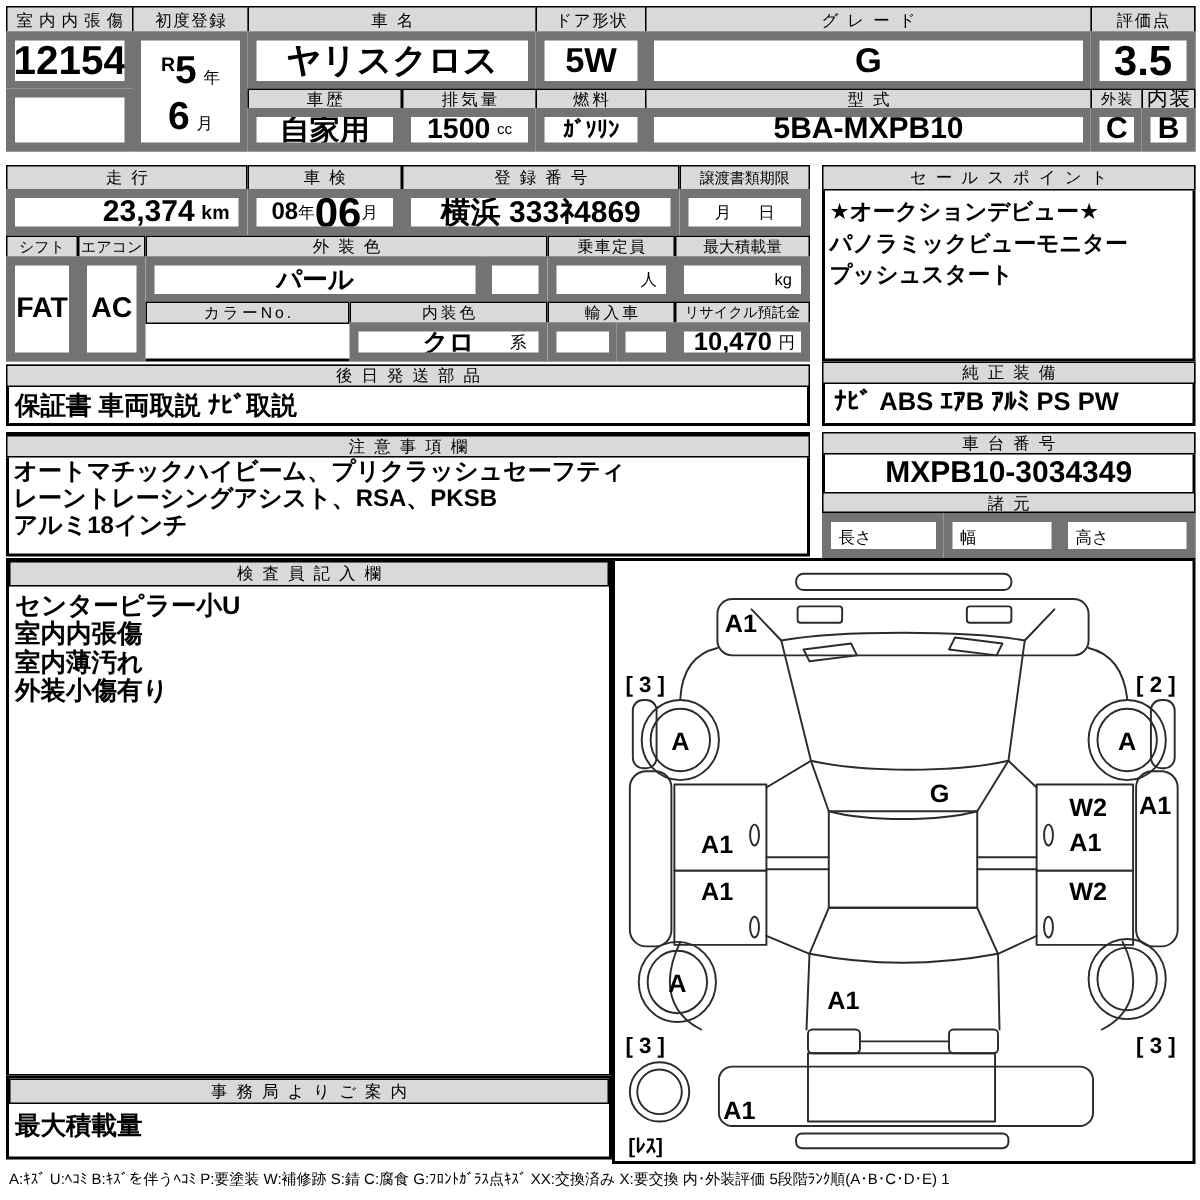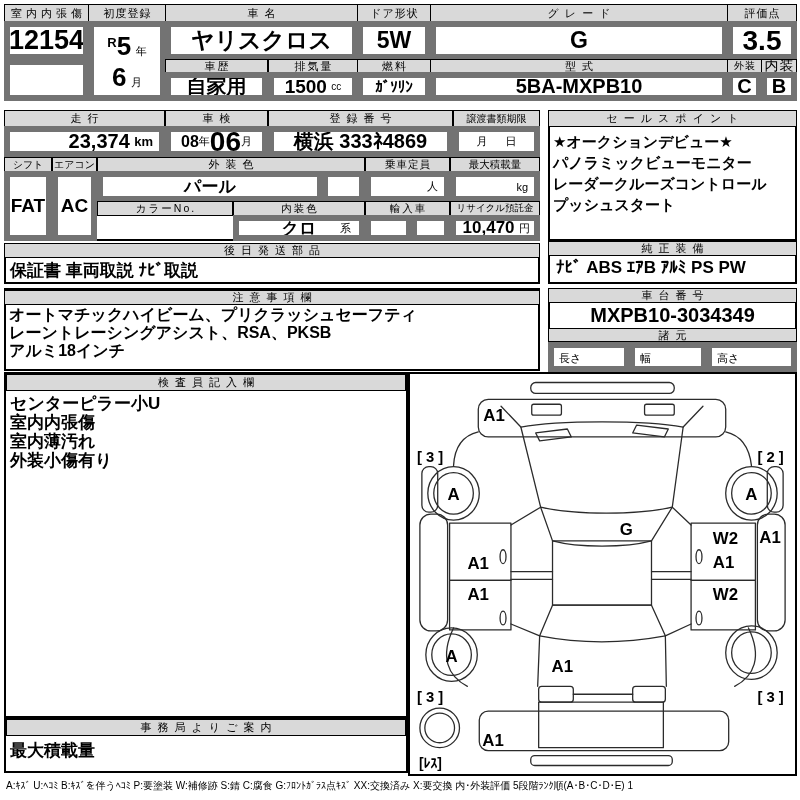--- a/index.html
+++ b/index.html
@@ -137,21 +137,20 @@
   </div>
   <div class="hdr hs0 f95" style="left:450px;top:201px;width:90px;height:15px">リサイクル預託金</div>
   <div class="cell right" style="left:450px;top:215px;width:90px;height:26px;padding-right:4px">
     <span class="b" style="font-size:17px">10,470</span>&nbsp;<span class="u">円</span>
   </div>
 
   <div class="hdr hs6" style="left:548px;top:110px;width:249px;height:17px">セールスポイント</div>
   <div class="lines" style="left:553px;top:131px;width:240px;font-size:15px;line-height:21px">
     <div>★オークションデビュー★</div>
     <div>パノラミックビューモニター</div>
-    <div>レーダークルーズコントロール</div>
     <div>プッシュスタート</div>
   </div>
 
   <div class="hdr hs6" style="left:4px;top:243px;width:536px;height:15px">後日発送部品</div>
   <div class="lines" style="left:10px;top:259px;font-size:17px">保証書 車両取説 ﾅﾋﾞ取説</div>
 
   <div class="hdr hs6" style="left:548px;top:241px;width:249px;height:15px">純正装備</div>
   <div class="lines" style="left:556px;top:258px;font-size:17px">ﾅﾋﾞ ABS ｴｱB ｱﾙﾐ PS PW</div>
 
   <div class="hdr hs6" style="left:4px;top:290px;width:536px;height:15px">注意事項欄</div>

